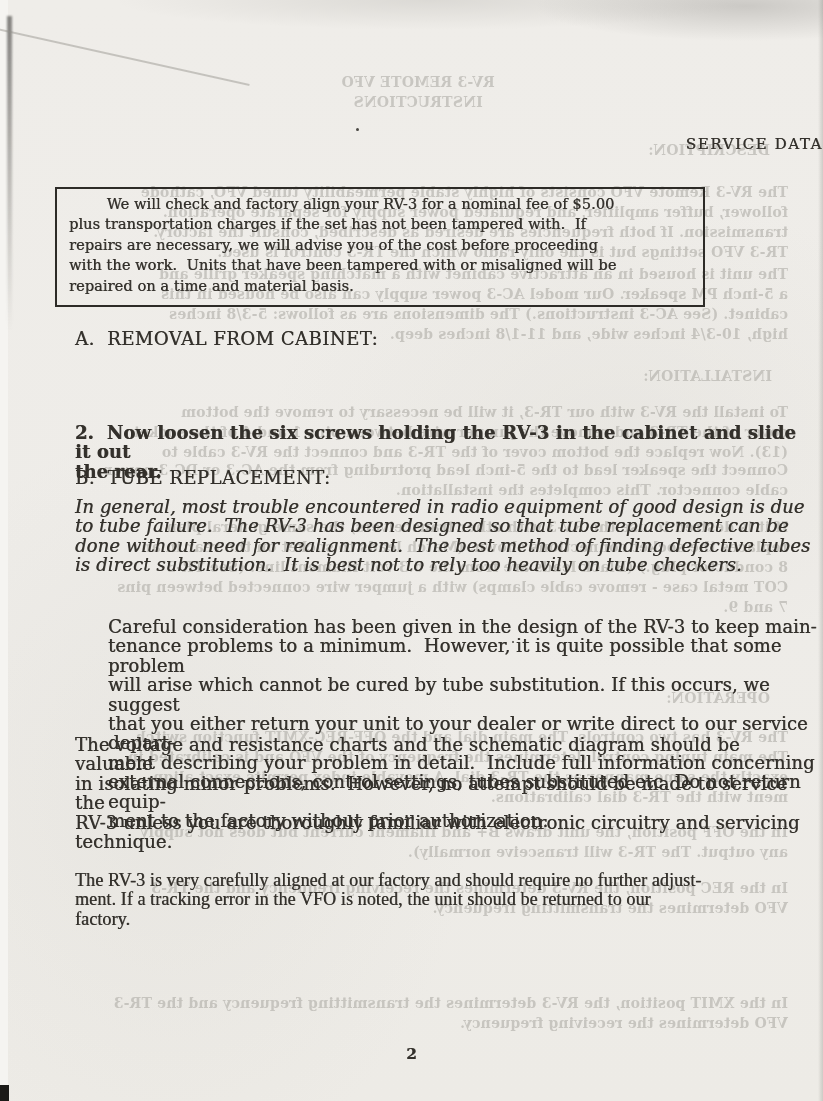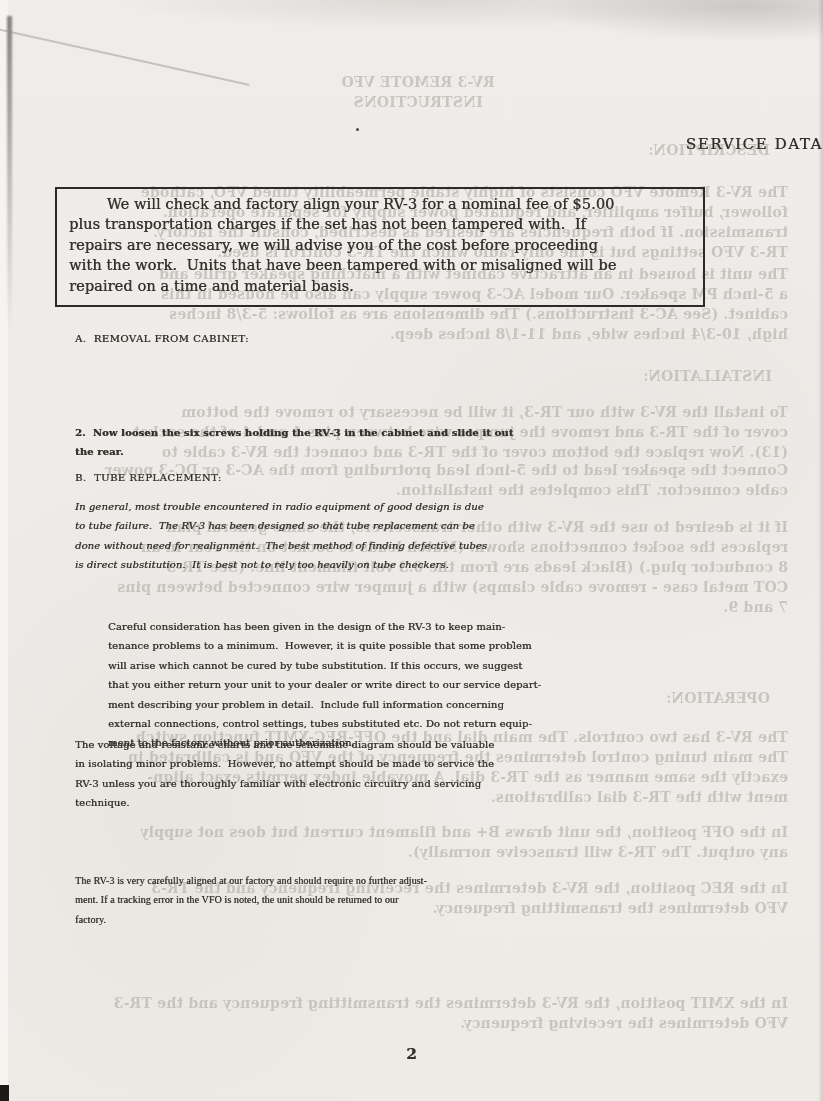--- a/index.html
+++ b/index.html
@@ -29,21 +29,21 @@
   
   .ghost{position:absolute;color:#a9a7a1;opacity:.55;filter:blur(.45px);
     transform:scaleX(-1);font-size:14px;line-height:20px;white-space:pre-wrap;
     letter-spacing:.2px;font-weight:600;}
   
   .ink{color:#33302b;text-shadow:.45px 0 0 rgba(51,48,43,.75);}
   .page-title{position:absolute;top:135px;left:0;width:100%;text-align:right;
     font-size:15px;letter-spacing:1.6px;}
   .notice-box{position:absolute;left:55px;top:187px;width:624px;
     border:2px solid #2d2b27;padding:5px 10px 9px 12px;}
-  .body-text{position:absolute;left:75px;width:738px;font-size:10px;
+  .body-text{position:absolute;left:75px;width:738px;font-size:18px;
     line-height:19.4px;white-space:pre-wrap;letter-spacing:.1px;}
   .notice-text{font-size:14.5px;line-height:20.4px;white-space:pre-wrap;letter-spacing:.1px;}
   .heading{letter-spacing:.5px;}
   .page-number{position:absolute;top:1045px;left:0;width:100%;text-align:center;
     font-size:15px;font-weight:bold;}
 </style>
 </head>
 <body>
 
 <div class="page">

